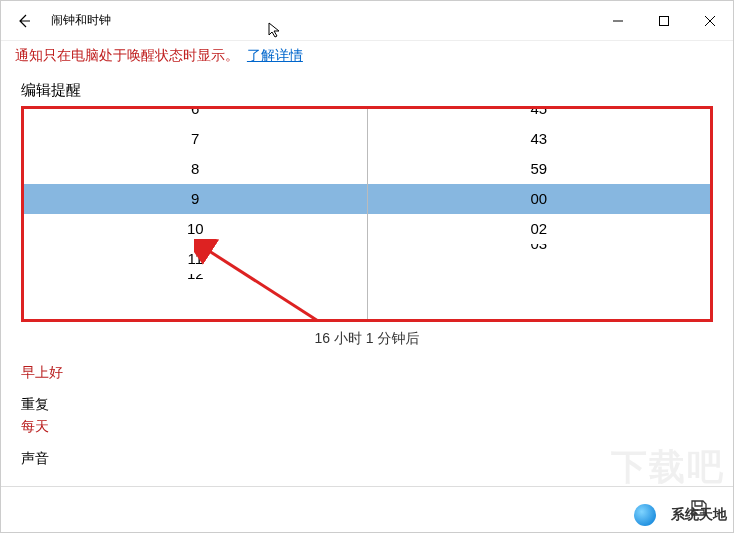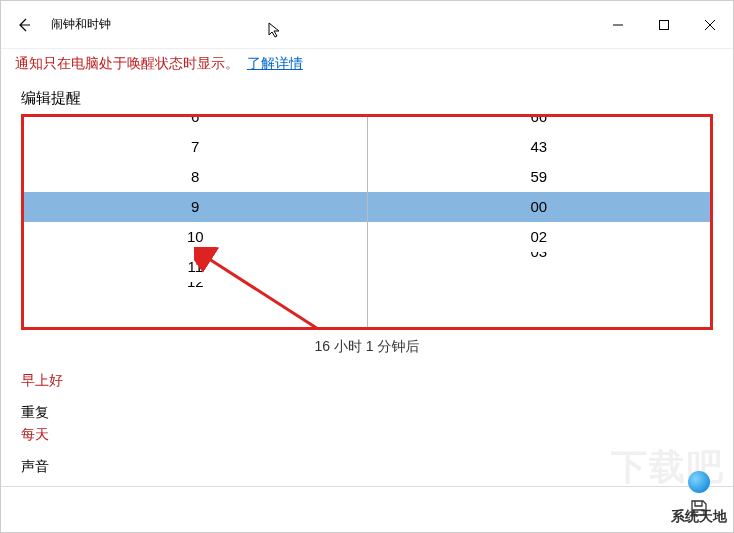--- a/index.html
+++ b/index.html
@@ -1,18 +1,18 @@
 <!DOCTYPE html>
 <html><head>
 <meta charset="utf-8">
 <style>
   * { box-sizing: border-box; margin: 0; padding: 0; font-family: "Microsoft YaHei", "Segoe UI", sans-serif; }
   body { width: 734px; height: 533px; background: #fff; position: relative; overflow: hidden; border: 1px solid #ccc; }
   
-  .titlebar { height: 48px; display: flex; align-items: center; background: #fff; border-bottom: 1px solid #eee; }
+  .titlebar { height: 40px; display: flex; align-items: center; background: #fff; border-bottom: 1px solid #eee; }
   .back-btn { width: 46px; height: 32px; display: flex; align-items: center; justify-content: center; cursor: pointer; }
   .title { font-size: 12px; color: #000; flex: 1; padding-left: 4px; }
   .win-controls { display: flex; }
   .win-btn { width: 46px; height: 32px; display: flex; align-items: center; justify-content: center; cursor: pointer; font-size: 13px; color: #333; }
   
   .notice-bar { padding: 6px 14px; font-size: 14px; }
   .notice-text { color: #c02020; }
   .notice-link { color: #0066cc; text-decoration: underline; cursor: pointer; margin-left: 4px; }
   
   .content { padding: 10px 20px 0 20px; }
@@ -33,21 +33,21 @@
   .field { margin-bottom: 14px; }
   .field-label { font-size: 14px; color: #000; margin-bottom: 4px; }
   .field-value { font-size: 14px; color: #b91c1c; cursor: pointer; }
   
   .bottom-bar { position: absolute; bottom: 0; left: 0; right: 0; height: 46px; border-top: 1px solid #ddd; display: flex; align-items: center; justify-content: flex-end; padding-right: 24px; gap: 24px; }
   .bottom-icon { cursor: pointer; }
   
   .cursor-annot { position: absolute; left: 266px; top: 20px; pointer-events: none; }
   
   .watermark { position: absolute; right: 8px; bottom: 40px; font-size: 36px; font-weight: bold; color: rgba(0,0,0,0.06); letter-spacing: 2px; }
-  .brand { position: absolute; right: 6px; bottom: 6px; display: flex; align-items: center; gap: 15px; font-size: 14px; font-weight: bold; color: #333; flex-direction: column; }
+  .brand { position: absolute; right: 6px; bottom: 6px; display: flex; align-items: center; gap: 15px; font-size: 14px; font-weight: bold; color: #333; }
   .brand-icon { width: 22px; height: 22px; border-radius: 50%; background: radial-gradient(circle at 35% 35%, #7fd4ff, #0078d4); position: relative; }
 </style>
 </head>
 <body>
 
 <div class="titlebar">
   <div class="back-btn">
     <svg width="16" height="16" viewBox="0 0 16 16">
         <path d="M10 2 L4 8 L10 14 M4 8 H14" stroke="#000" stroke-width="1.2" fill="none"></path>
       </svg>
@@ -86,21 +86,21 @@
       <div class="picker-col">
         <div class="picker-item cut">6</div>
         <div class="picker-item">7</div>
         <div class="picker-item">8</div>
         <div class="picker-item sel">9</div>
         <div class="picker-item">10</div>
         <div class="picker-item">11</div>
         <div class="picker-item cut">12</div>
       </div>
       <div class="picker-col">
-        <div class="picker-item cut">66</div>
+        <div class="picker-item cut">45</div>
         <div class="picker-item">43</div>
         <div class="picker-item">59</div>
         <div class="picker-item sel">00</div>
         <div class="picker-item">02</div>
         <div class="picker-item cut">03</div>
       </div>
     </div>
     <svg class="arrow-annot" width="240" height="160">
       <defs>
           <marker id="ah" markerWidth="12" markerHeight="10" refX="2" refY="5" orient="auto">

